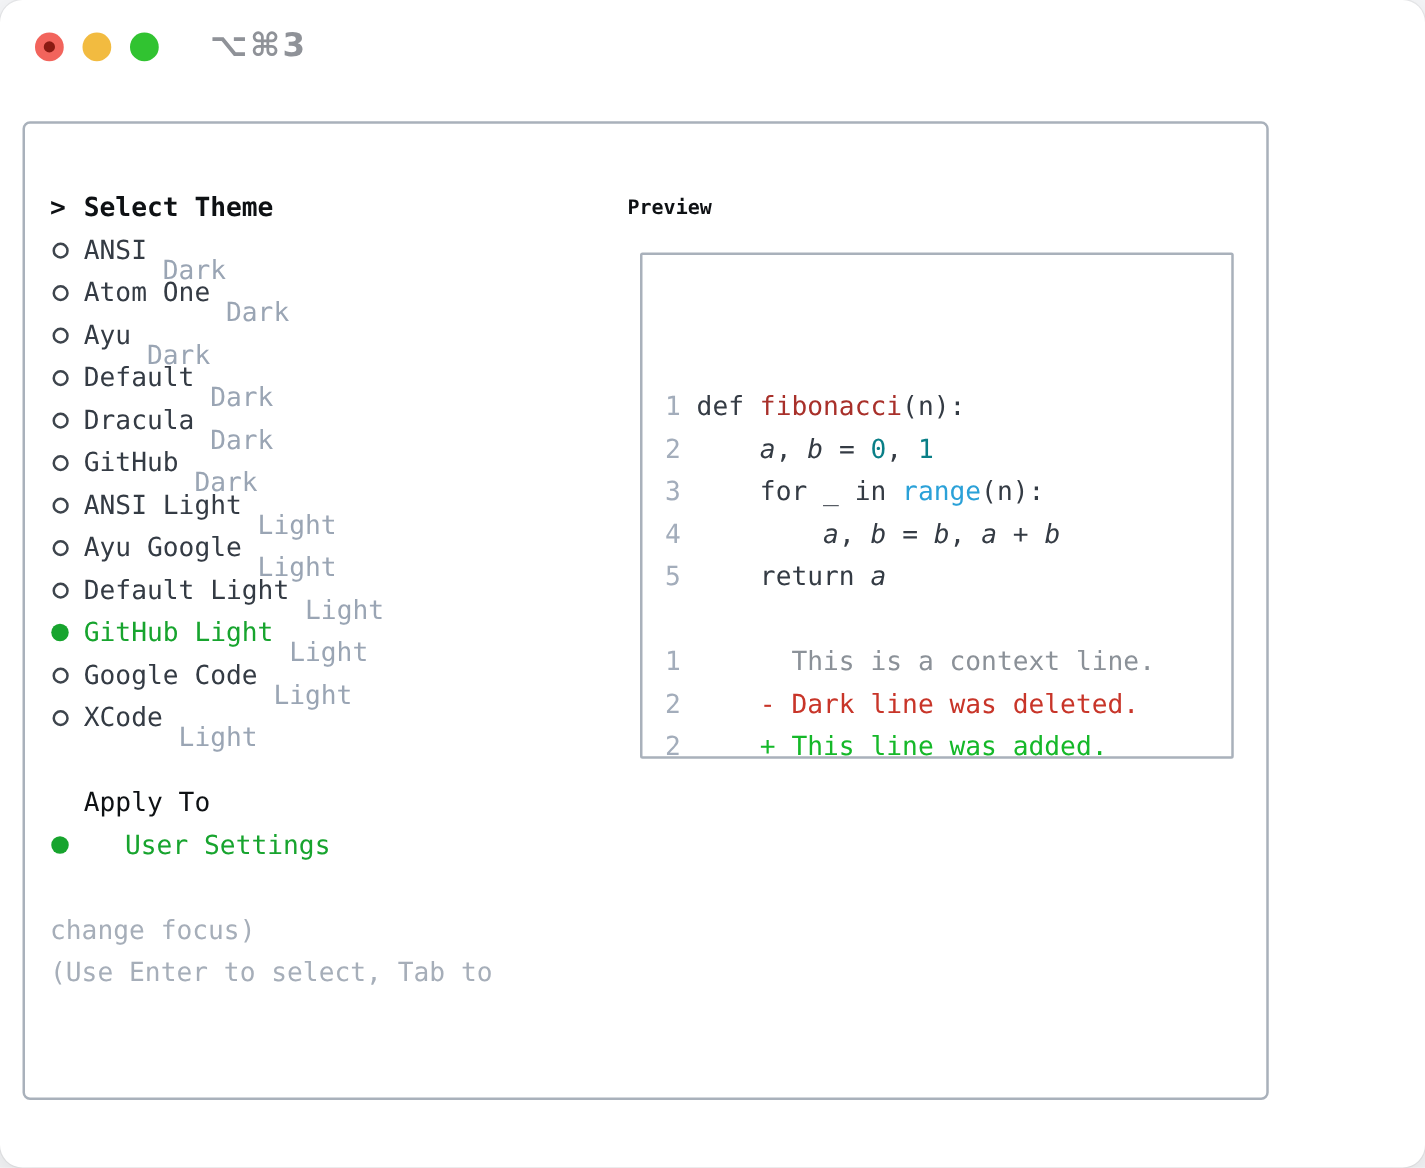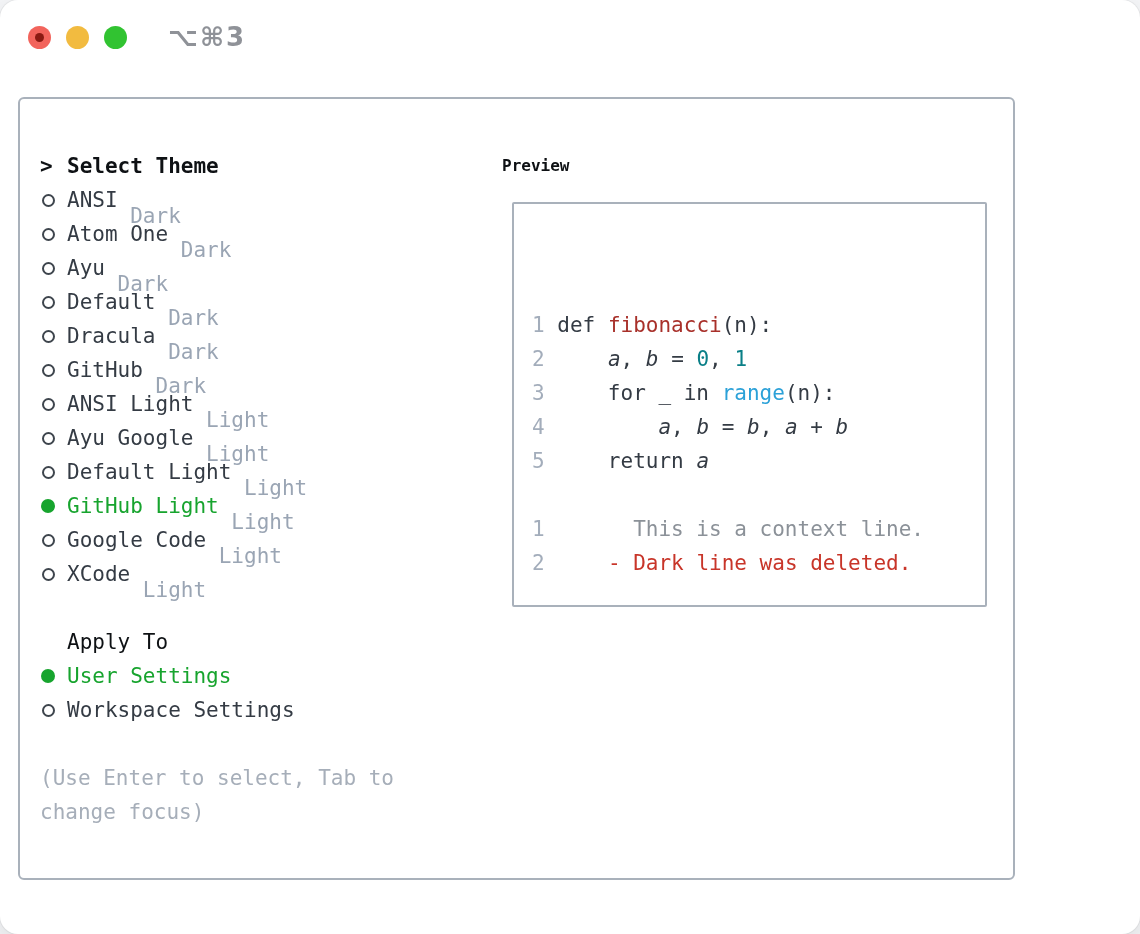--- a/index.html
+++ b/index.html
@@ -37,21 +37,21 @@
   .row{display:flex;align-items:center;height:34px;white-space:pre;}
   .icon-cell{flex:0 0 27px;width:27px;display:flex;align-items:center;}
   .prompt{font-weight:700;color:var(--header-black);}
   .h-label{font-weight:700;color:var(--header-black);}
   .radio{width:13px;height:13px;border:2px solid var(--ring);border-radius:50%;margin-left:2px;}
   .radio.on{width:14px;height:14px;border:none;background:var(--green-sel);margin-left:1px;}
   .t-name{color:var(--text-dark);}
   .t-name.sel{color:var(--green-sel);}
   .t-variant{color:var(--muted);margin-left:1ch;margin-top:32px;}
   .apply-h{color:var(--header-black);}
-  .opt-label{color:var(--text-dark);}
+  .opt-label{color:var(--text-dark);margin-left:33px;}
   .opt-label.sel{color:var(--green-sel);}
   .hint{color:var(--hint);}
 
   
   .preview-header{
     position:absolute;left:482px;top:50px;height:34px;line-height:34px;
     font-size:16px;font-weight:700;color:var(--header-black);
   }
   .pbox{
     position:absolute;left:492px;top:103px;width:475px;height:405px;
@@ -108,38 +108,38 @@
 
       <div class="row"></div>
 
       <div class="row">
         <span class="icon-cell"></span>
         <span class="apply-h">Apply To</span>
       </div>
 
       <div id="apply-list">
           <div class="row"><span class="icon-cell"><span class="radio on"></span></span><span class="opt-label sel">User Settings</span></div>
-          <div class="row"><span class="icon-cell"><span class="radio"></span></span><span class="opt-label">Workspace Settings</span></div>
         </div>
 
       <div class="row"></div>
 
+      <div class="row hint">change focus)</div>
       <div class="row hint">(Use Enter to select, Tab to</div>
-      <div class="row hint">change focus)</div>
     </div>
 
     <div class="preview-header">Preview</div>
 
     <div class="pbox">
       <div class="pcode" id="pcode">
           <div class="pline"><span class="tk-lnum">1</span><span class="tk-code"> def </span><span class="tk-func">fibonacci</span><span class="tk-code">(n):</span></div>
           <div class="pline"><span class="tk-lnum">2</span><span class="tk-code">     </span><span class="tk-var">a</span><span class="tk-code">, </span><span class="tk-var">b</span><span class="tk-code"> = </span><span class="tk-num">0</span><span class="tk-code">, </span><span class="tk-num">1</span></div>
           <div class="pline"><span class="tk-lnum">3</span><span class="tk-code">     for _ in </span><span class="tk-builtin">range</span><span class="tk-code">(n):</span></div>
           <div class="pline"><span class="tk-lnum">4</span><span class="tk-code">         </span><span class="tk-var">a</span><span class="tk-code">, </span><span class="tk-var">b</span><span class="tk-code"> = </span><span class="tk-var">b</span><span class="tk-code">, </span><span class="tk-var">a</span><span class="tk-code"> + </span><span class="tk-var">b</span></div>
           <div class="pline"><span class="tk-lnum">5</span><span class="tk-code">     return </span><span class="tk-var">a</span></div>
           <div class="pline"></div>
           <div class="pline"><span class="tk-lnum">1</span><span class="tk-ctx">       This is a context line.</span></div>
           <div class="pline"><span class="tk-lnum">2</span><span class="tk-code">     </span><span class="tk-del">- Dark line was deleted.</span></div>
+          <div class="pline"><span class="tk-lnum">2</span><span class="tk-code">     </span><span class="tk-add">+ This line was added.</span></div>
         </div>
     </div>
 
   </div>
 </div>
 
 </body></html>

